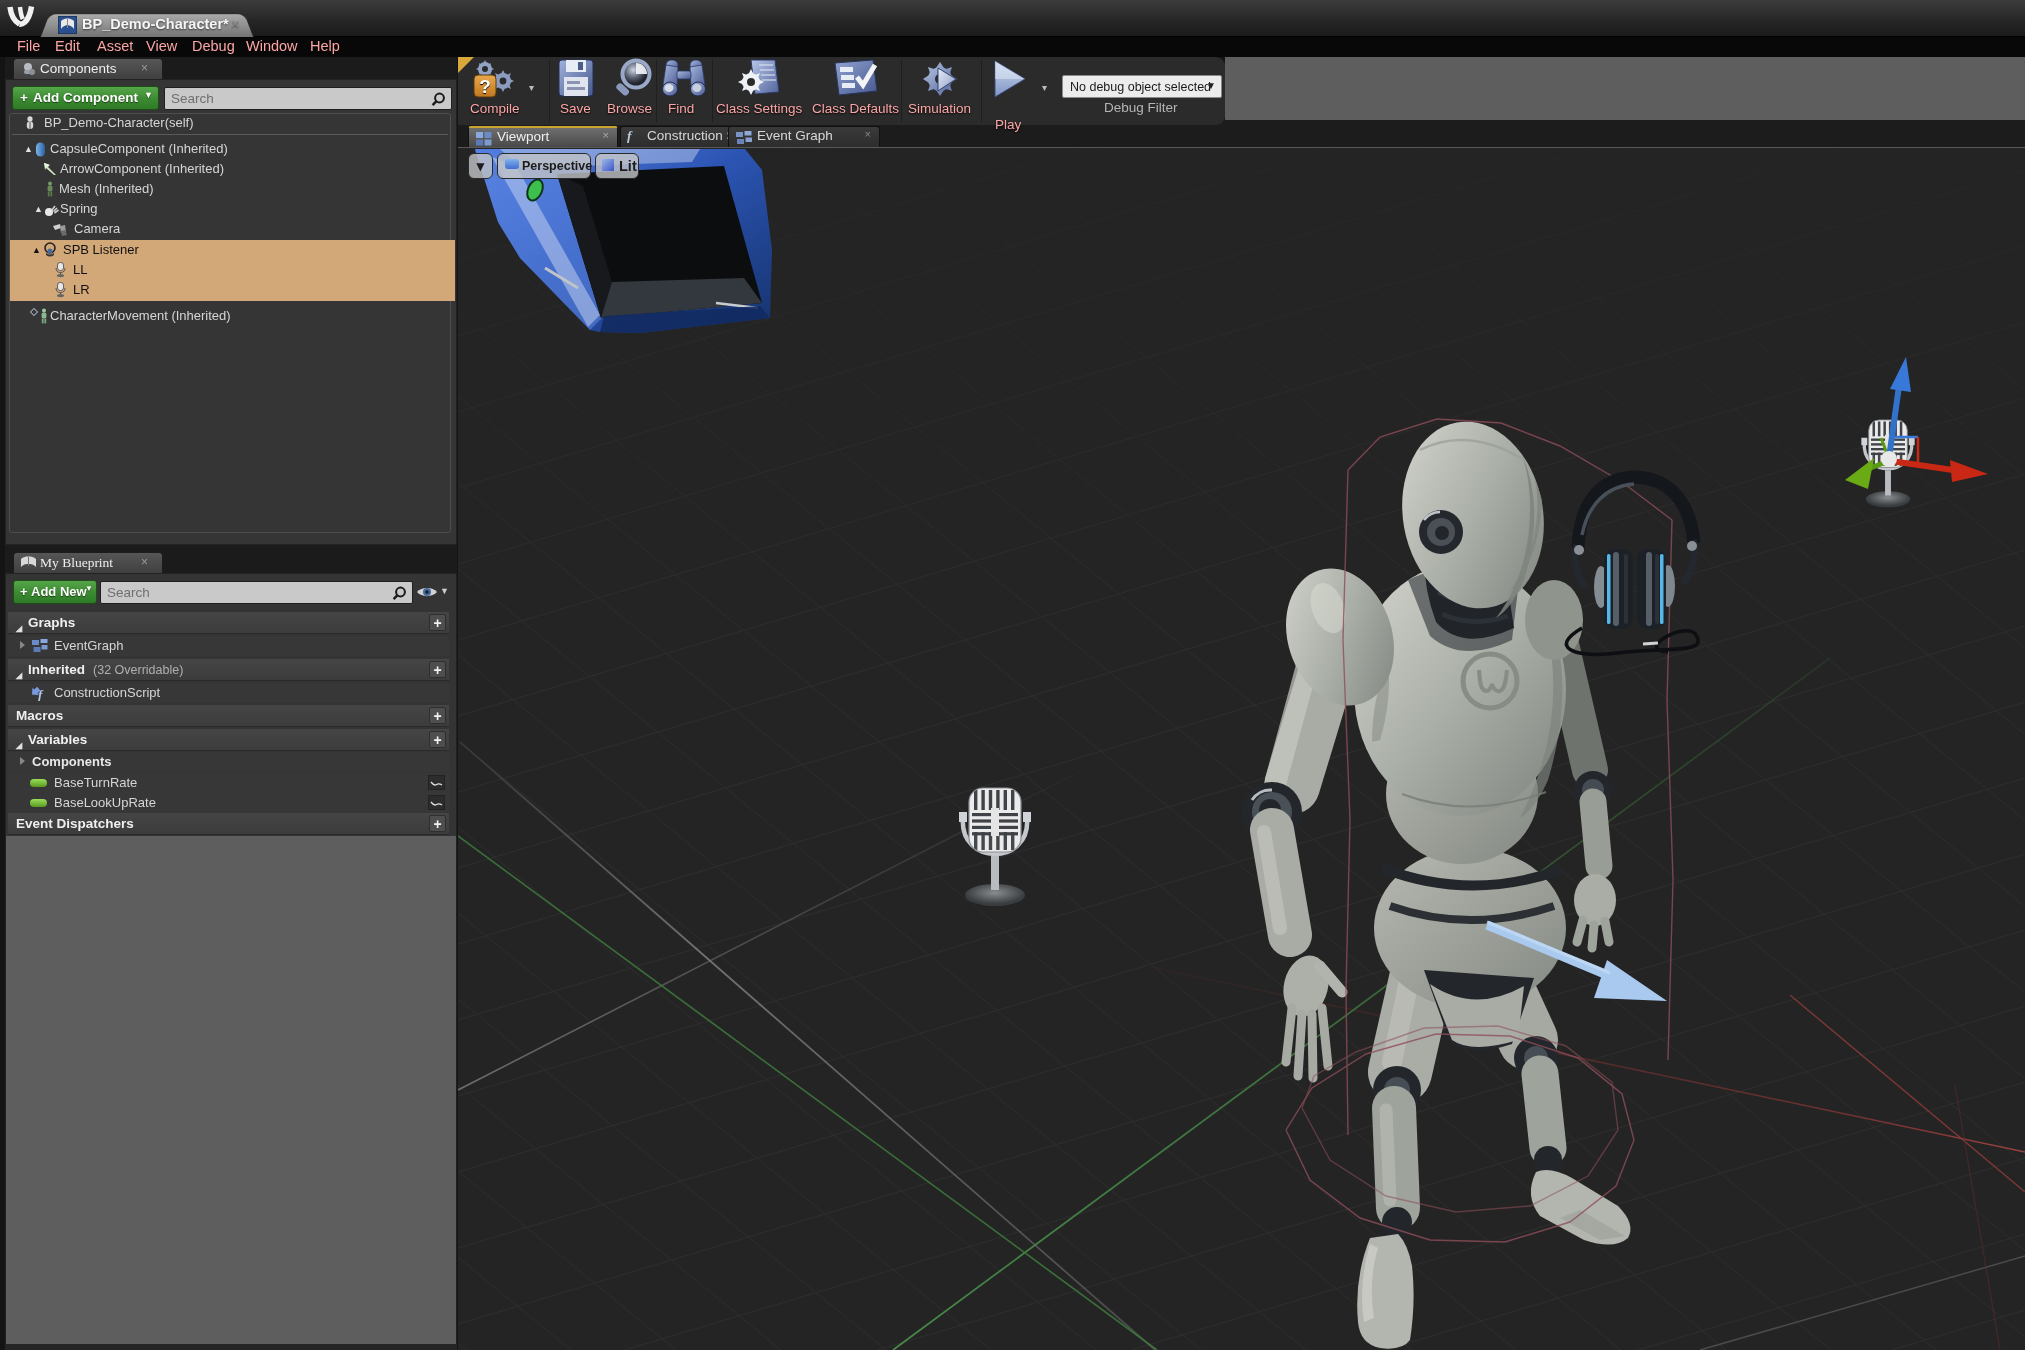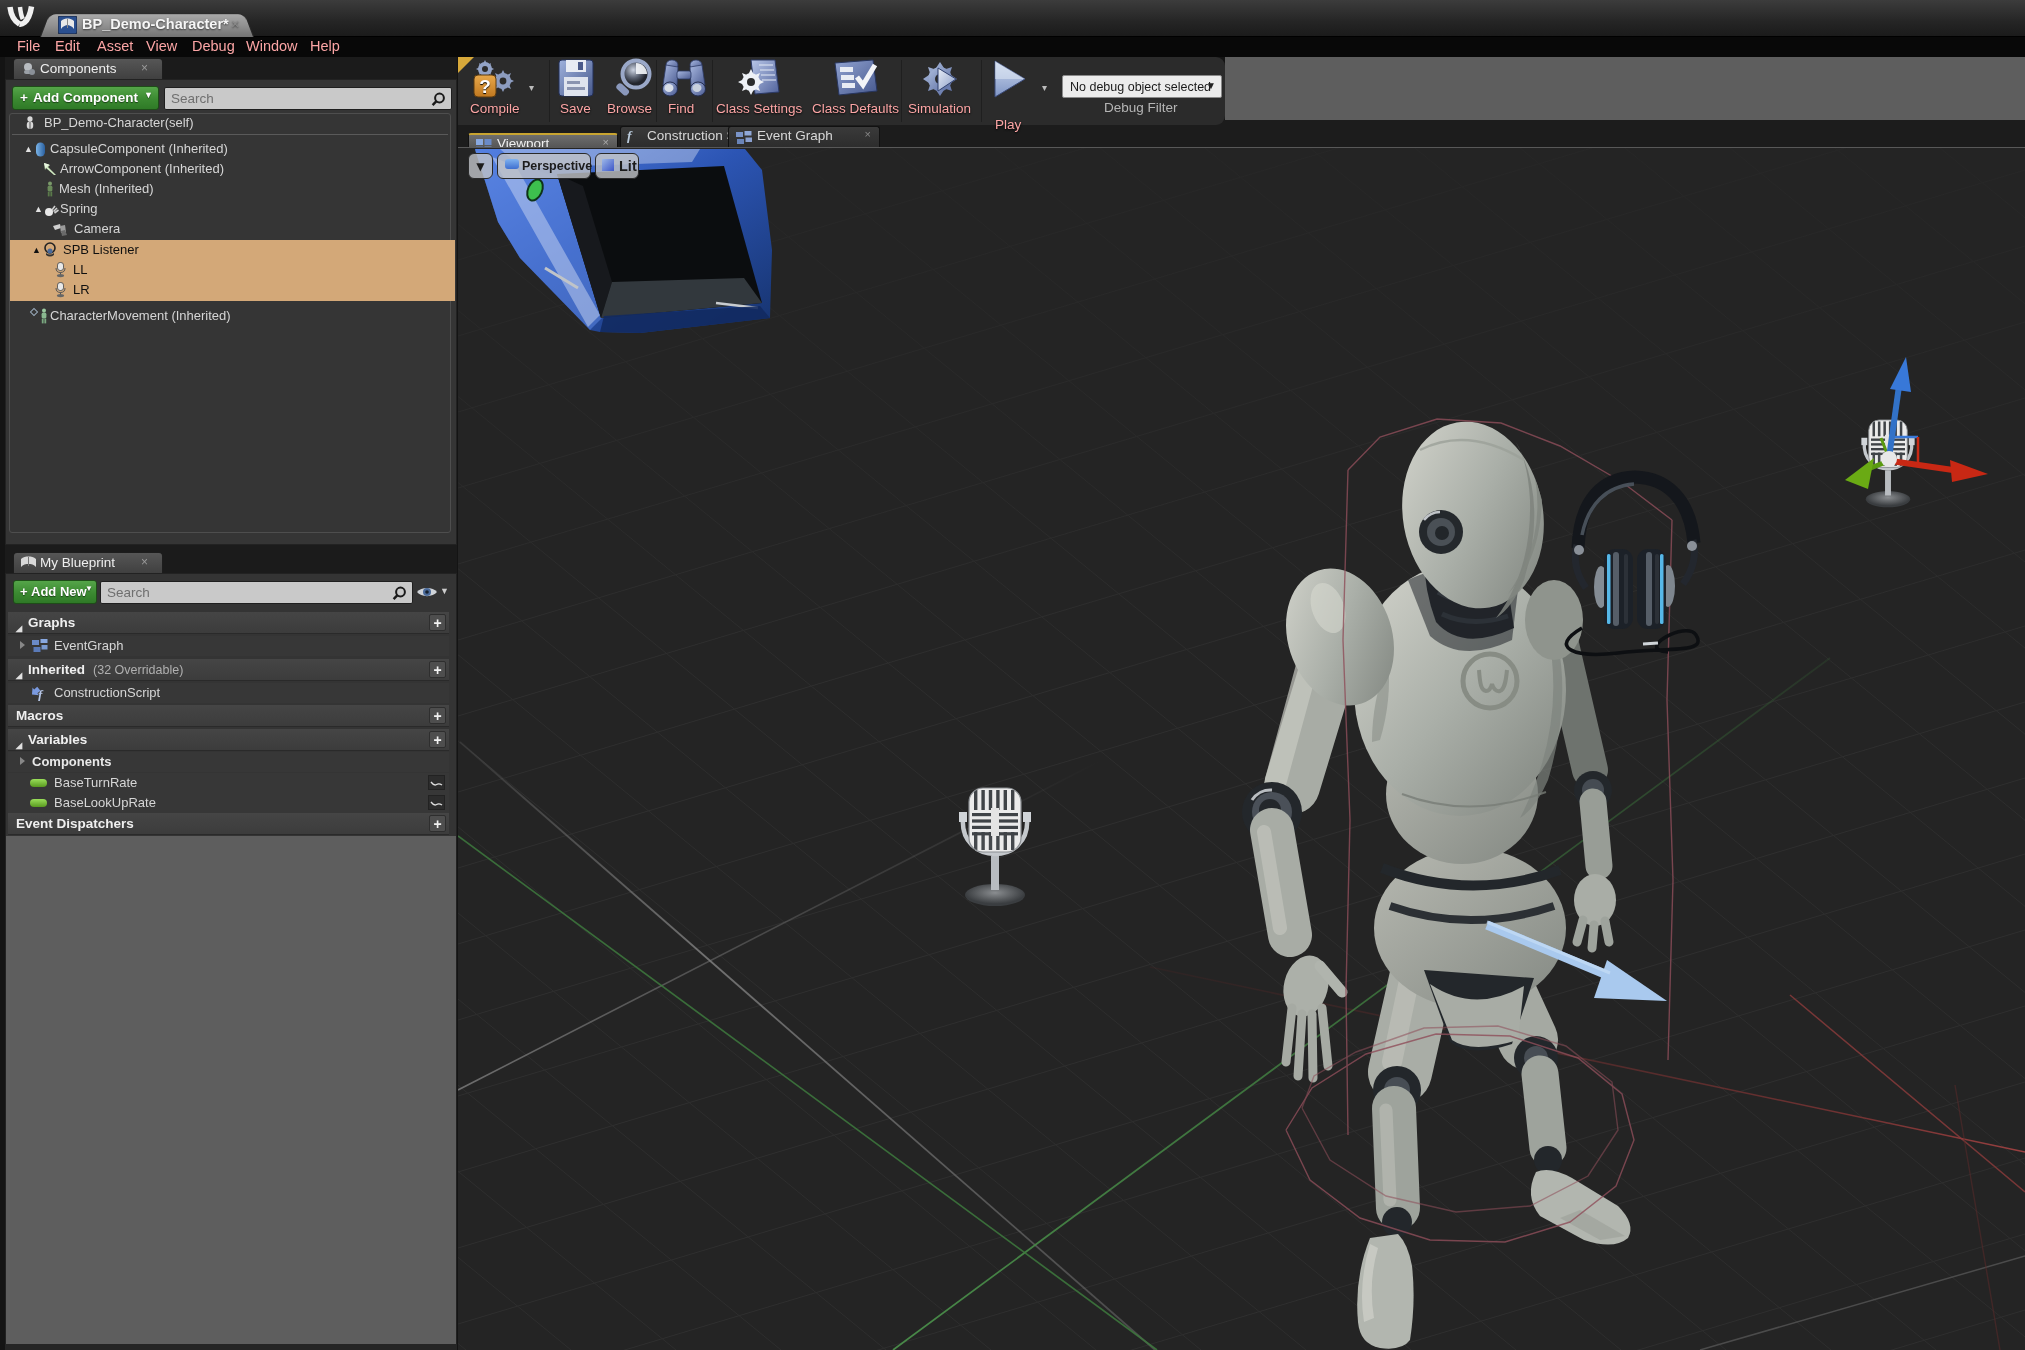--- a/index.html
+++ b/index.html
@@ -211,21 +211,21 @@
         </svg>
       <span style="margin-left:40px;">CharacterMovement (Inherited)</span>
     </div>
   </div>
 
   <div class="abs paneltab" style="left:13px;top:552px;width:150px;height:21px;"></div>
   <svg class="abs" style="left:20px;top:556px" width="17" height="14" viewBox="0 0 17 14">
       <path d="M1 11 C3 8.5 6 8 8.5 8 C11 8 14 8.5 16 11 L16 3 C14 1 11 0.5 8.5 0.5 C6 0.5 3 1 1 3 Z" fill="#d8d8d8"></path>
       <line x1="8.5" y1="1" x2="8.5" y2="10" stroke="#777"></line>
     </svg>
-  <div class="abs" style="left:40px;top:555px;color:#eee;font-size:13.5px;">My Blueprint</div>
+  <div class="abs" style="left:40px;top:555px;color:#eee;font-size:13.5px;font-family:Liberation Serif, serif;">My Blueprint</div>
   <div class="abs" style="left:141px;top:555px;color:#9a9a9a;font-size:12px;">×</div>
   <div class="abs" style="left:5px;top:573px;width:452px;height:773px;background:#5e5e5e;border:1px solid #222;"></div>
   <div class="abs" style="left:6px;top:574px;width:450px;height:262px;background:#343434;"></div>
   <div class="abs" style="left:5px;top:1344px;width:452px;height:6px;background:#252525;"></div>
   <div class="abs greenbtn" style="left:13px;top:580px;width:84px;height:24px;font-size:13px;">
     <span style="position:absolute;left:6px;top:3px;">+</span>
     <span style="position:absolute;left:17px;top:3px;">Add New</span>
     <span style="position:absolute;right:3px;top:3px;font-size:8px;">▼</span>
   </div>
   <div class="abs searchbox" style="left:100px;top:581px;width:313px;height:23px;line-height:21px;">
@@ -443,21 +443,21 @@
     <div class="abs" style="left:1042px;top:82px;color:#bbb;font-size:10px;">▾</div>
 
     <div class="abs" style="left:1062px;top:75px;width:160px;height:23px;background:#ececec;border-radius:2px;border:1px solid #8a8a8a;color:#1a1a1a;font-size:12.5px;line-height:22px;white-space:nowrap;">
       <span style="margin-left:7px;">No debug object selected</span>
       <span style="position:absolute;right:5px;top:-1px;color:#222;font-size:10px;">▼</span>
     </div>
     <div class="tlabel" style="left:1104px;top:100px;color:#b5b5b5;text-shadow:none;">Debug Filter</div>
   </div>
 
   <div id="tabstrip" class="abs"></div>
-  <div class="vtab on" style="left:468px;width:150px;margin-top:7px;">
+  <div class="vtab on" style="left:468px;width:150px;">
     <svg style="position:absolute;left:7px;top:4px" width="16" height="14" viewBox="0 0 16 14">
         <rect x="0" y="0" width="7" height="6" fill="#88a8e0"></rect>
         <rect x="8.5" y="0" width="7" height="6" fill="#6a8ac8"></rect>
         <rect x="0" y="7.5" width="7" height="6" fill="#5a7ab8"></rect>
         <rect x="8.5" y="7.5" width="7" height="6" fill="#7a9ad0"></rect>
       </svg>
     <span style="position:absolute;left:28px;top:1px;">Viewport</span>
     <span style="position:absolute;right:8px;top:1px;color:#aaa;font-size:11px;">×</span>
   </div>
   <div class="vtab off" style="left:620px;width:143px;">

